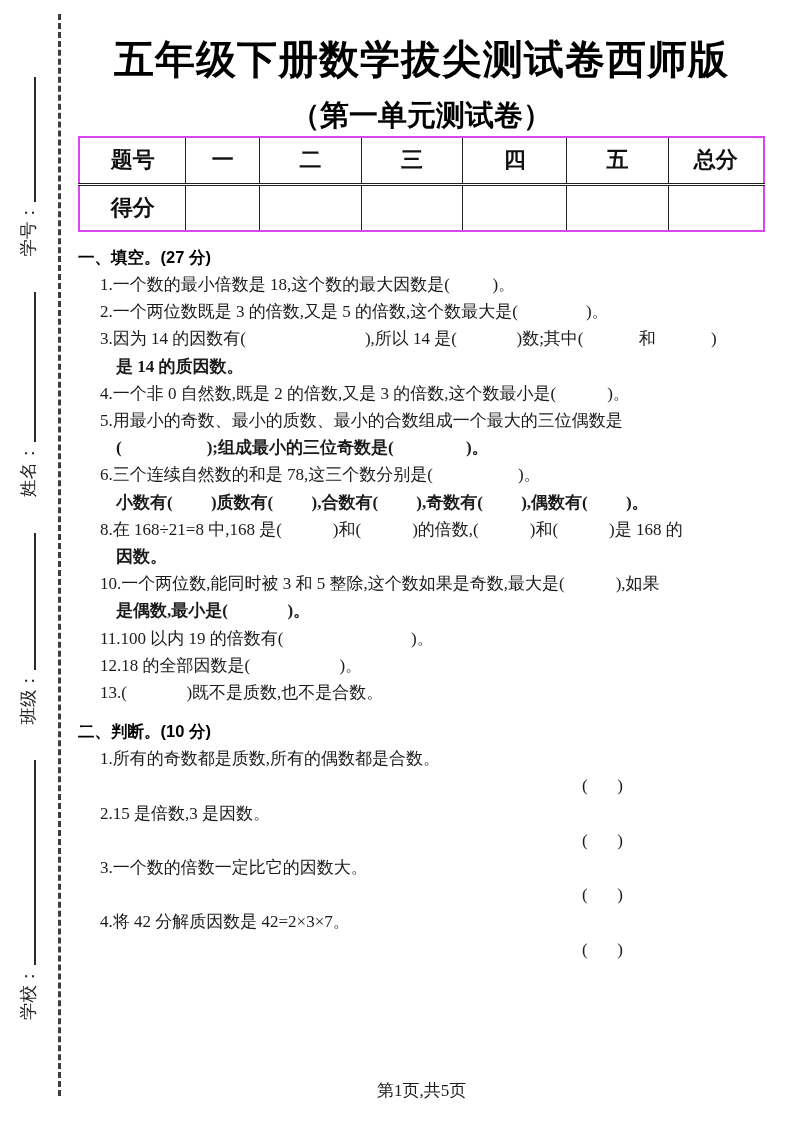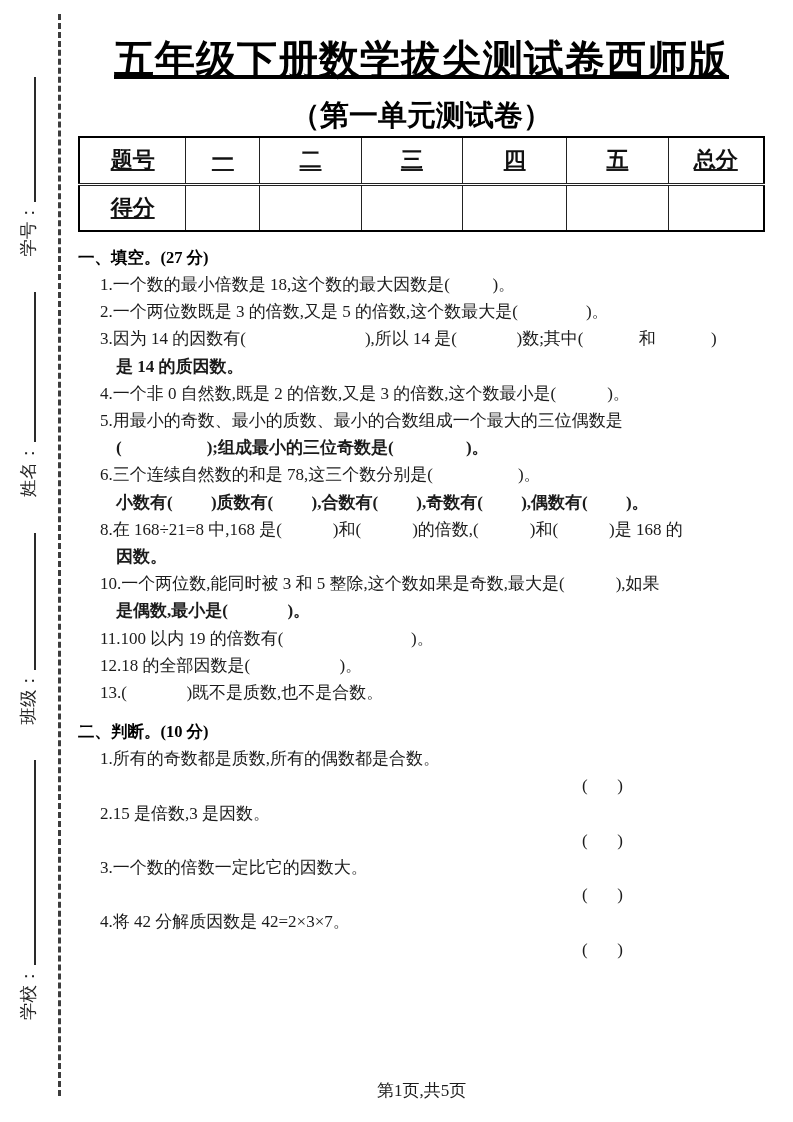--- a/index.html
+++ b/index.html
@@ -51,54 +51,52 @@
     width: 687px;
   }
   .title {
     font-size: 40px;
     font-weight: bold;
     text-align: center;
     letter-spacing: 1px;
     margin-top: 14px;
     line-height: 1.2;
     color: #000;
-    text-decoration: underline;
   }
   .subtitle {
     font-size: 29px;
     font-weight: bold;
     text-align: center;
     margin-top: 12px;
     color: #000;
   }
   .meta {
     text-align: right;
     font-size: 17px;
     margin: 20px 2px 6px 0;
     white-space: pre;
   }
   table.score {
     width: 100%;
     border-collapse: collapse;
     table-layout: fixed;
-    border: 2px solid #000000;
-    text-decoration: underline;
+    border: 2px solid #d946ef;
   }
   table.score td {
     border: 1.5px solid #222;
     height: 47px;
     text-align: center;
     vertical-align: middle;
     font-size: 22px;
     font-weight: bold;
     color: #111;
   }
   table.score tr.hdr td { border-bottom: 3px double #222; }
   .sec-heading {
-    font-family: Liberation Serif, serif;
+    font-family: Liberation Sans, sans-serif;
     font-weight: bold;
     font-size: 16.5px;
     line-height: 27px;
     margin-top: 12px;
     white-space: pre;
     color: #000;
   }
   .qline {
     font-size: 17px;
     line-height: 27.2px;

